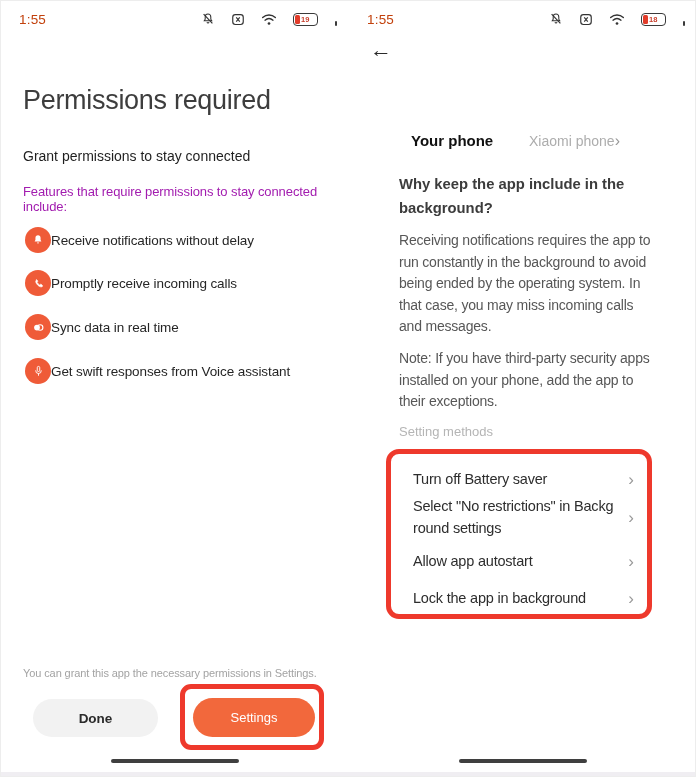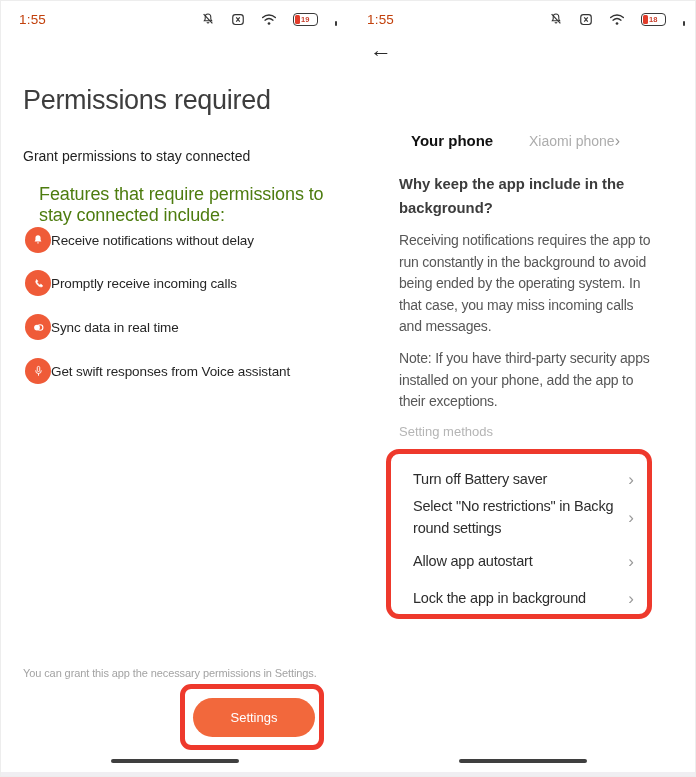--- a/index.html
+++ b/index.html
@@ -20,21 +20,21 @@
   .sicons{display:flex;align-items:flex-end;gap:16px}
   .sicons svg{display:block}
   .battery{position:relative;display:flex;align-items:center;width:25px;height:13px;border:1.4px solid #3a3a3a;border-radius:4px;background:#fff}
   .battery .fill{position:absolute;left:1px;top:1px;bottom:1px;width:4.5px;background:#e23c2a;border-radius:1.5px}
   .battery .num{position:absolute;left:7px;top:1px;font-size:7.5px;line-height:9px;font-weight:700;color:#c8402e}
   .bnub{width:2px;height:5px;background:#3a3a3a;border-radius:1px;margin-left:1px}
 
   
   .title{position:absolute;left:22px;top:84px;font-size:27px;font-weight:400;color:#3d3d3d;letter-spacing:-.3px}
   .subtitle{position:absolute;left:22px;top:147px;font-size:14px;color:#1f1f1f}
-  .intro{position:absolute;left:38px;top:183px;font-size:18px;color:#4d7c0f;letter-spacing:-.1px}
+  .intro{position:absolute;left:22px;top:183px;font-size:13px;color:#a21caf;letter-spacing:-.1px}
   .feature{position:absolute;left:24px;display:flex;align-items:center;height:26px}
   .f1{top:226px}.f2{top:269px}.f3{top:313px}.f4{top:357px}
   .ficon{width:26px;height:26px;border-radius:50%;background:var(--orange);display:flex;align-items:center;justify-content:center;flex:0 0 26px}
   .flabel{font-size:13.5px;color:#262626;letter-spacing:-.1px}
   .footer-note{position:absolute;left:22px;top:666px;font-size:11px;color:#a3a3a3;white-space:nowrap;letter-spacing:-.1px}
   .btn{position:absolute;border:none;cursor:pointer;font-family:"Liberation Sans",sans-serif}
   .btn-done{left:32px;top:698px;width:125px;height:38px;border-radius:20px;background:#f2f2f2;font-size:13.5px;font-weight:600;color:#2b2b2b}
   .btn-settings{left:192px;top:697px;width:122px;height:39px;border-radius:20px;background:var(--orange-btn);font-size:13px;font-weight:500;color:#fff}
   .annot{position:absolute;border:5px solid var(--red);pointer-events:none}
   .annot-settings{left:179px;top:683px;width:144px;height:66px;border-radius:11px}
@@ -139,20 +139,21 @@
             <rect x="9.7" y="3.5" width="4.6" height="9.5" rx="2.3" fill="none" stroke="#fff" stroke-width="1.7"></rect>
             <path d="M6.8 11.5a5.2 5.2 0 0 0 10.4 0" fill="none" stroke="#fff" stroke-width="1.7" stroke-linecap="round"></path>
             <line x1="12" y1="17" x2="12" y2="20" stroke="#fff" stroke-width="1.7" stroke-linecap="round"></line>
           </svg>
       </span>
       <span class="flabel">Get swift responses from Voice assistant</span>
     </div>
 
     <div class="footer-note">You can grant this app the necessary permissions in Settings.</div>
 
+    <button class="btn btn-done">Done</button>
     <button class="btn btn-settings">Settings</button>
     <div class="annot annot-settings"></div>
 
     <div class="homebar"></div>
   </section>
 
   <section class="screen right">
 
     <div class="statusbar">
       <span class="time">1:55</span>

